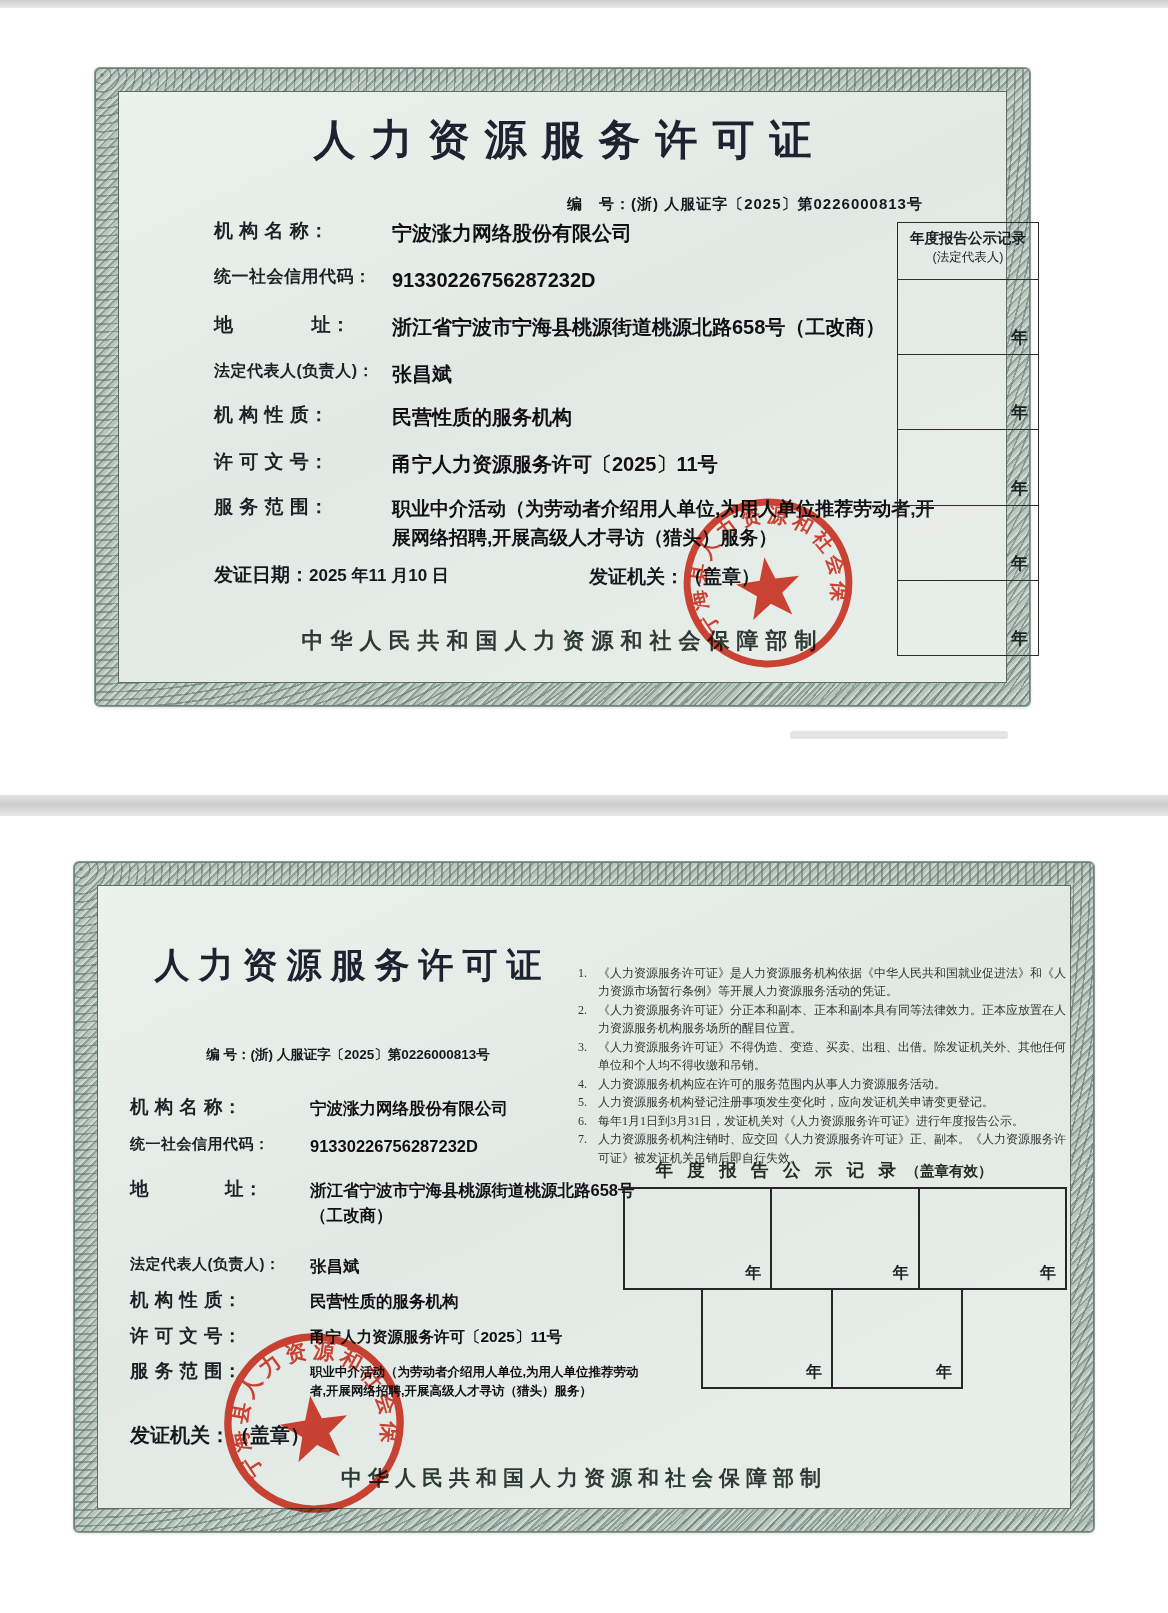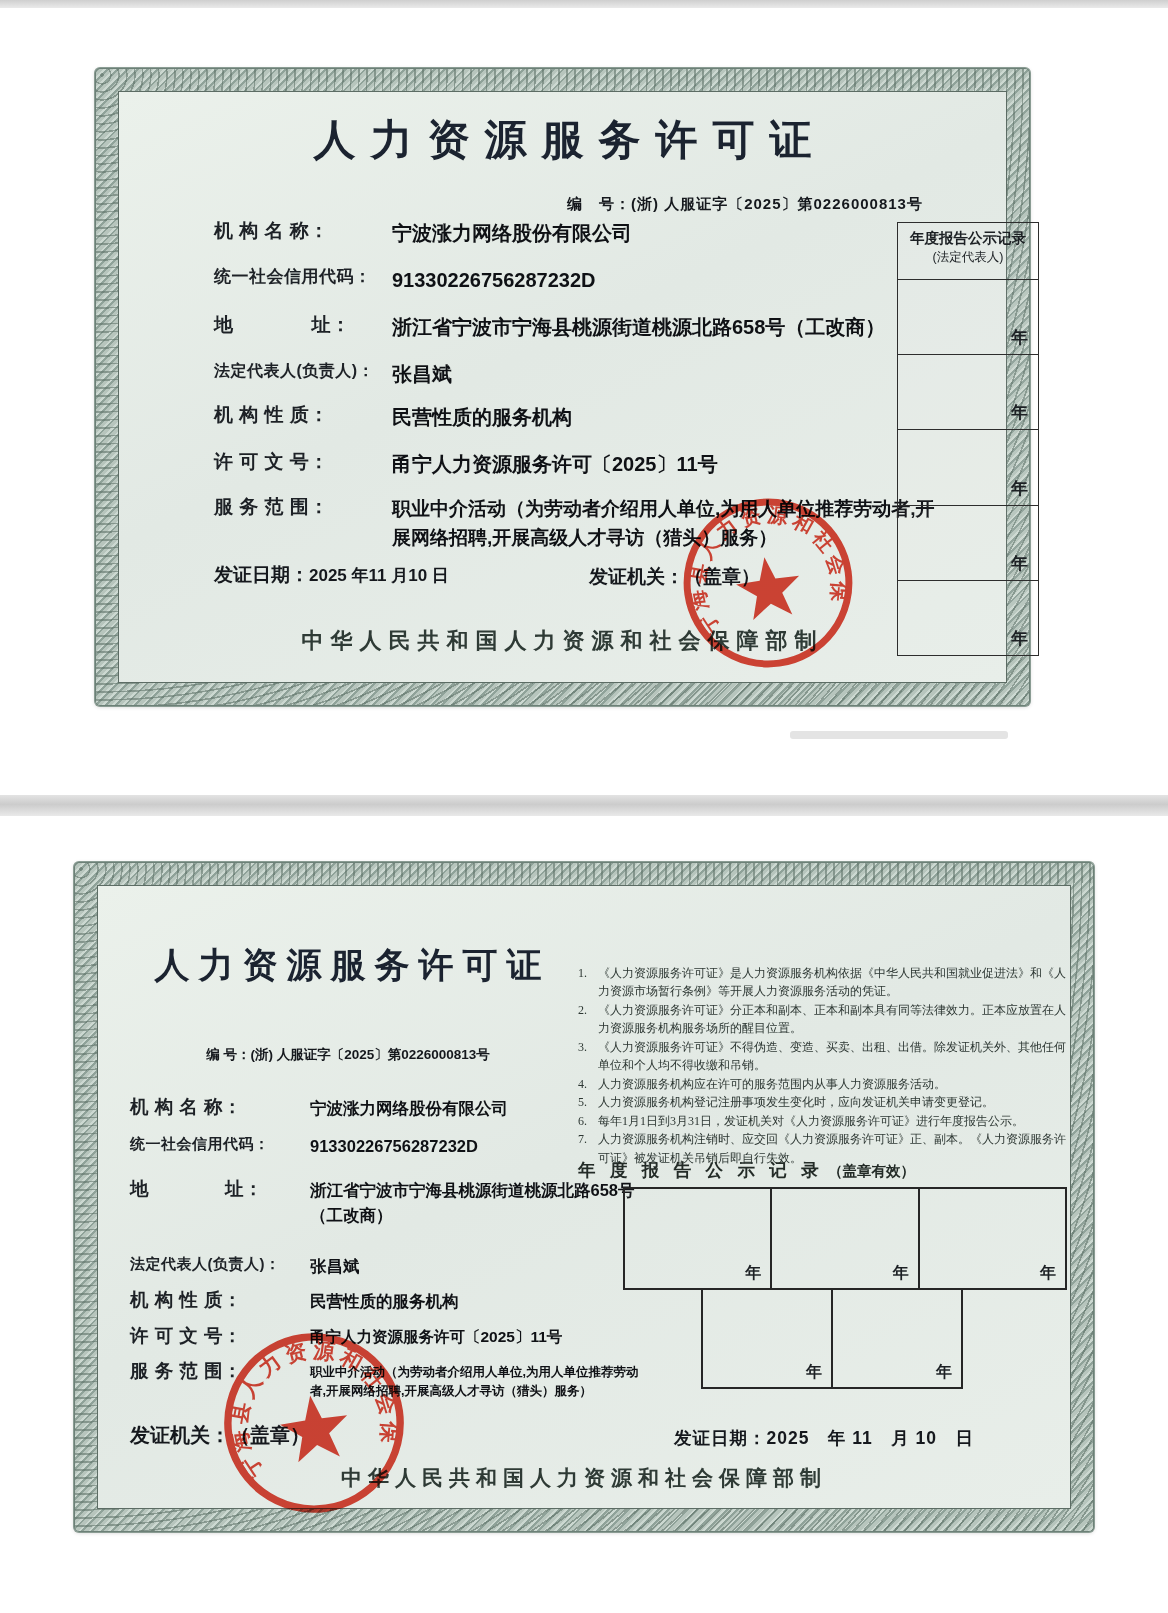--- a/index.html
+++ b/index.html
@@ -76,21 +76,21 @@
 
   .notes-title{position:absolute;left:480px;top:44px;width:492px;text-align:center;
     font-size:19px;font-weight:bold;letter-spacing:26px;text-indent:26px;color:#2c3530;
     font-family:"Liberation Serif","DejaVu Serif",serif;}
   .notes{position:absolute;left:480px;top:78px;width:496px;color:#2d3733;
     font-family:"Liberation Serif","DejaVu Serif",serif;font-size:12px;line-height:1.54;}
   .note{display:flex;}
   .note .n{flex:none;width:20px;}
   .note .tx{flex:1;}
 
-  .annual2-title{position:absolute;left:480px;top:272px;width:492px;color:#232b27;}
+  .annual2-title{position:absolute;left:480px;top:272px;width:492px;text-align:center;color:#232b27;}
   .annual2-title .a{font-family:"Liberation Serif","DejaVu Serif",serif;font-size:17.5px;letter-spacing:5px;font-weight:bold;}
   .annual2-title .b{font-size:14.5px;font-weight:bold;font-family:"Liberation Sans","DejaVu Sans",sans-serif;}
 
   .tblrow{position:absolute;display:flex;}
   .tblrow1{left:525px;top:301px;width:444px;height:103px;}
   .tblrow2{left:603px;top:402px;width:262px;height:101px;}
   .tcell{flex:1;border:2px solid #262626;position:relative;margin-left:-2px;background:rgba(255,255,255,.03);}
   .tcell:first-child{margin-left:0;}
   .tcell .yr{position:absolute;right:9px;bottom:4px;font-size:16px;font-weight:bold;color:#1c2024;}
 
@@ -276,23 +276,20 @@
     </div>
     <div class="tblrow tblrow2">
       <div class="tcell">
           <span class="yr">年</span>
         </div>
       <div class="tcell">
           <span class="yr">年</span>
         </div>
     </div>
 
-    <div class="copy-date">
-      <span>发证日期：</span><span>2025　年 11　月 10　日</span>
-    </div>
 
     <div class="cert-footer copy-footer">中华人民共和国人力资源和社会保障部制</div>
 
     <svg class="stamp stamp-copy" viewBox="-100 -100 200 200">
       <defs>
           <path id="arcC" d="M -57,42 A 69,69 0 1 1 57,42" fill="none"></path>
         </defs>
       <circle cx="0" cy="0" r="87" fill="none" stroke="#dd3322" stroke-width="7.5"></circle>
       <text font-size="21.5" font-weight="bold" fill="#dd3322" font-family="Liberation Serif, DejaVu Serif, serif">
         <textPath href="#arcC" textLength="336" lengthAdjust="spacing">宁海县人力资源和社会保障局</textPath>

